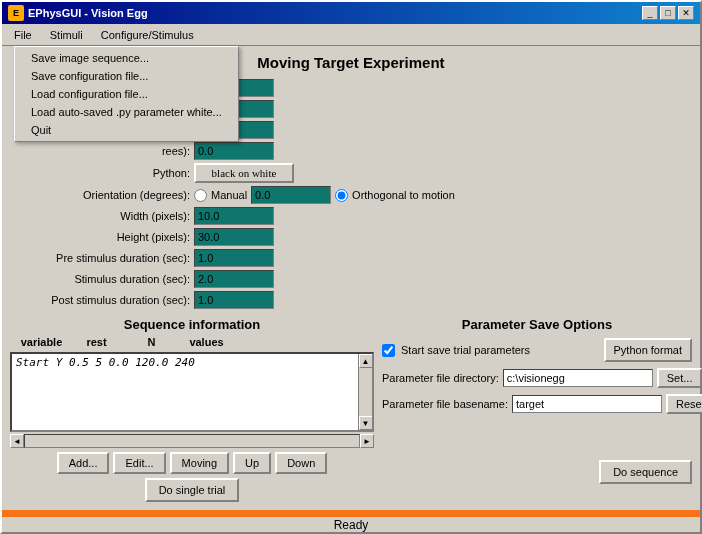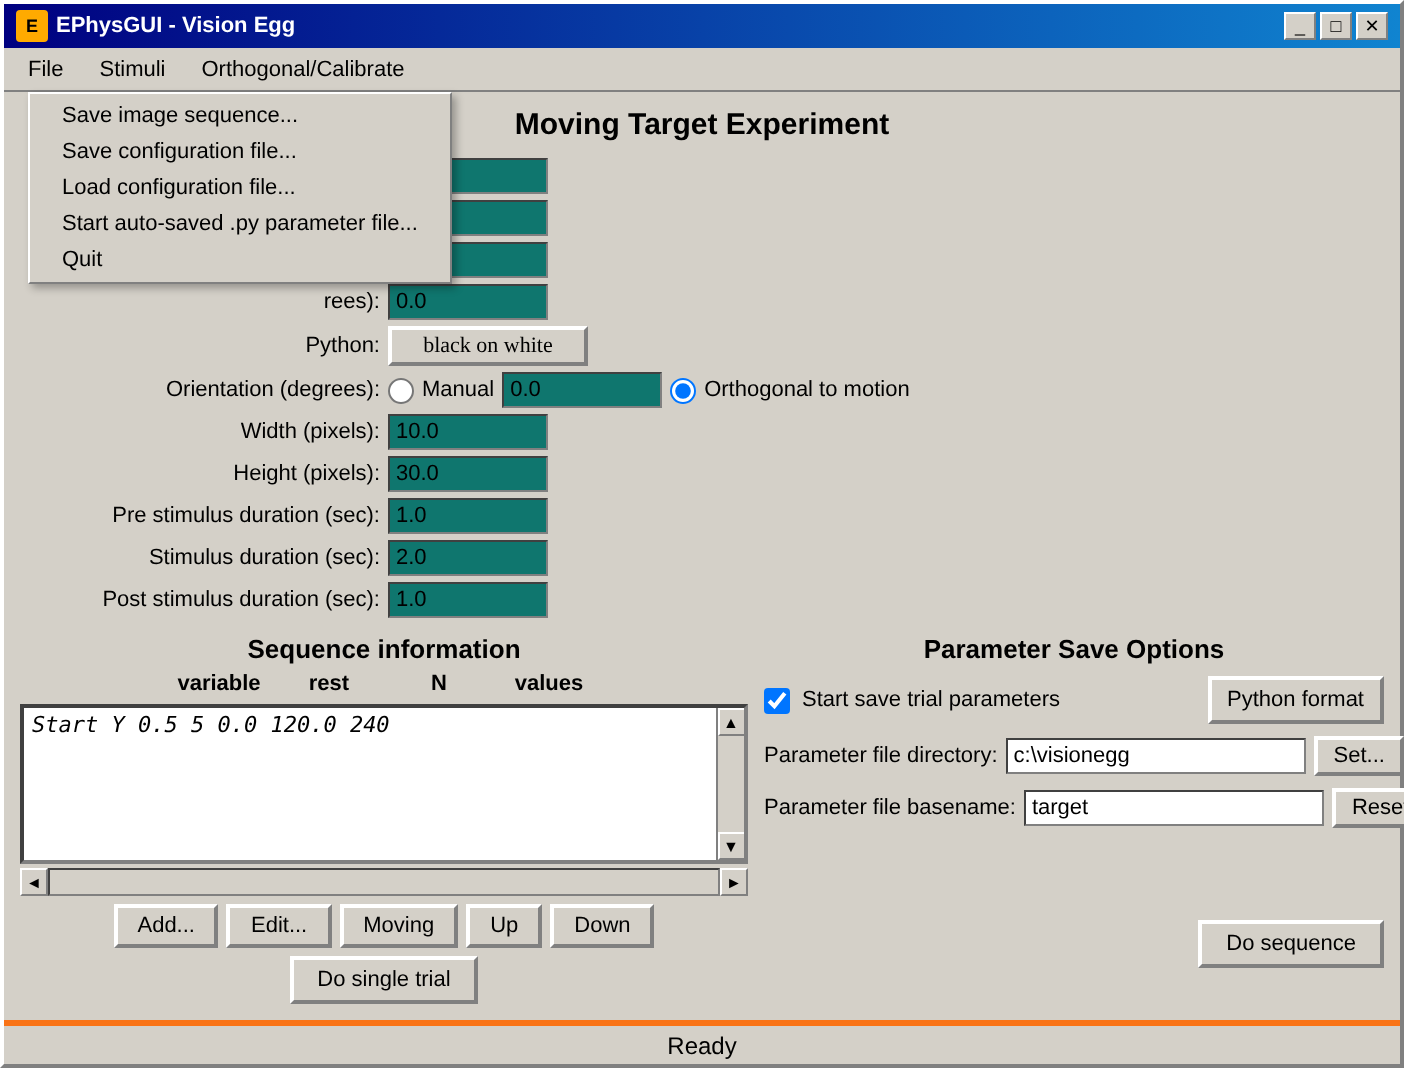--- a/index.html
+++ b/index.html
@@ -163,21 +163,21 @@
       flex-direction: column;
       gap: 4px;
     }
     .section-title {
       font-size: 13px;
       font-weight: bold;
       text-align: center;
     }
     .table-header {
       display: flex;
-      justify-content: center;
+      justify-content: flex-start;
       font-weight: bold;
       font-size: 11px;
       padding: 0 4px;
     }
     .table-container {
       border: 2px solid #808080;
       border-top: 2px solid #404040;
       border-left: 2px solid #404040;
       background: white;
       flex: 1;
@@ -293,21 +293,21 @@
       cursor: pointer;
       font-size: 11px;
     }
     .checkbox-row {
       display: flex;
       align-items: center;
       gap: 6px;
     }
     .status-bar {
       background: #d4d0c8;
-      border-top: 3px solid #f97316;
+      border-top: 7px solid #f97316;
       padding: 2px 8px;
       text-align: center;
       font-size: 12px;
       height: 22px;
       display: flex;
       align-items: center;
       justify-content: center;
     }
     .big-btn {
       height: 24px;
@@ -337,28 +337,28 @@
     <div class="title-buttons">
       <div class="title-btn">_</div>
       <div class="title-btn">□</div>
       <div class="title-btn">✕</div>
     </div>
   </div>
 
   <div class="menu-bar">
     <span class="menu-item">File</span>
     <span class="menu-item">Stimuli</span>
-    <span class="menu-item">Orthogonal/Calibrate</span>
+    <span class="menu-item">Configure/Stimulus</span>
   </div>
 
   <div class="dropdown-menu">
     <div class="dropdown-item">Save image sequence...</div>
     <div class="dropdown-item">Save configuration file...</div>
     <div class="dropdown-item">Load configuration file...</div>
-    <div class="dropdown-item">Start auto-saved .py parameter file...</div>
+    <div class="dropdown-item">Load auto-saved .py parameter white...</div>
     <div class="dropdown-item">Quit</div>
   </div>
 
   <div class="content">
     <div class="page-title">Moving Target Experiment</div>
 
     <div style="display:flex; gap:8px;">
 
       <div style="flex:1; display:flex; flex-direction:column; gap:3px;">
 

